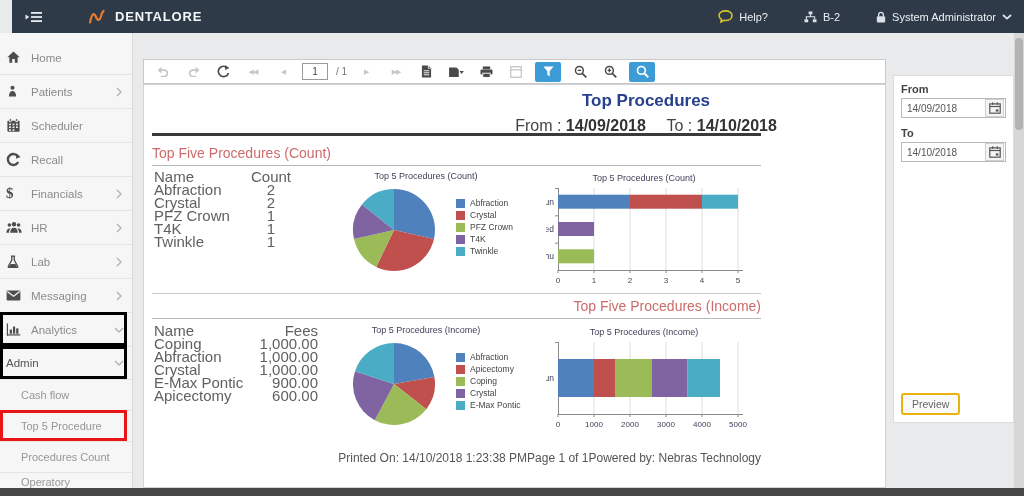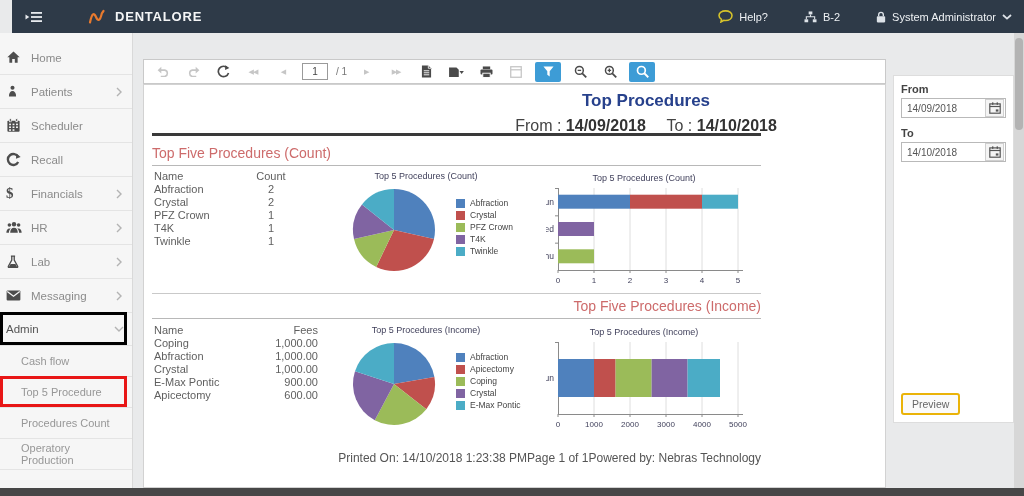--- a/index.html
+++ b/index.html
@@ -47,21 +47,21 @@
   .rep-title{position:absolute;top:6px;left:352px;width:300px;text-align:center;
     font-size:17px;font-weight:bold;color:var(--title-blue,#27418c);}
   .rep-dates{position:absolute;top:32px;left:352px;width:300px;text-align:center;font-size:16px;color:#444;}
   .rep-dates b{color:#333;}
   .rep-dates .gap{display:inline-block;width:12px;}
   .rep-rule{position:absolute;top:48px;left:8px;width:609px;height:3px;background:#3a3a3a;}
   .sec-line{position:absolute;top:208px;left:8px;width:609px;height:1px;background:#c9c9c9;}
   .sec-head{position:absolute;left:8px;width:609px;font-size:14px;color:var(--section-red,#cd6b6b);
     padding-bottom:4px;border-bottom:1px solid #b8b8b8;}
   .sec-head.s1{top:60px;}.sec-head.s2{top:213px;text-align:right;}
-  .rtable{position:absolute;left:10px;font-size:11px;color:#5f5f5f;}
+  .rtable{position:absolute;left:10px;font-size:15px;color:#5f5f5f;}
   .rtable .trow{display:flex;height:13px;line-height:13px;}
   .t1{top:85px;width:138px;}.t2{top:239px;width:164px;}
   .rtable .tn{flex:1;text-align:left;}
   .t1 .tv{width:42px;text-align:center;}
   .t2 .tv{width:64px;text-align:right;}
   .ctitle{font-size:9px;color:#3f3f5a;height:12px;}
   .pie-block{position:absolute;width:200px;text-align:center;}
   .p1{top:86px;left:182px;}.p2{top:240px;left:182px;}
   .pie-block svg{display:block;margin:5px 0 0 26px;}
   .legend{position:absolute;left:312px;font-size:8.5px;color:#444;}
@@ -251,20 +251,38 @@
             <rect x="0.5" y="0.5" width="15" height="11" rx="1.2" fill="currentColor"></rect>
             <path d="M1.2 1.6 L8 6.8 L14.8 1.6" fill="none" stroke="#f6f6f6" stroke-width="1.4"></path>
           </svg>
         </span>
         <span class="slabel">Messaging</span>
         <span class="schev">
           <svg viewBox="0 0 6 10" width="6" height="10">
             <path d="M1 1 L5 5 L1 9" fill="none" stroke="currentColor" stroke-width="1.4"></path>
           </svg>
         </span>
+      </div>
+      <div class="side-item">
+        <span class="sicon">
+          <svg viewBox="0 0 16 14" width="15" height="13">
+            <rect x="0.8" y="0.5" width="1.3" height="13" fill="currentColor"></rect>
+            <rect x="0.8" y="12.2" width="14.5" height="1.3" fill="currentColor"></rect>
+            <rect x="3.9" y="7" width="2.4" height="4.6" fill="currentColor"></rect>
+            <rect x="7.4" y="3.8" width="2.4" height="7.8" fill="currentColor"></rect>
+            <rect x="10.9" y="5.8" width="2.4" height="5.8" fill="currentColor"></rect>
+          </svg>
+        </span>
+        <span class="slabel">Analytics</span>
+        <span class="schev down">
+          <svg viewBox="0 0 6 10" width="6" height="10">
+            <path d="M1 1 L5 5 L1 9" fill="none" stroke="currentColor" stroke-width="1.4"></path>
+          </svg>
+        </span>
+        <div class="annot" style="border: 3px solid rgb(0, 0, 0);"></div>
       </div>
       <div class="side-item hdr">
         <span class="slabel">Admin</span>
         <span class="schev down">
           <svg viewBox="0 0 6 10" width="6" height="10">
             <path d="M1 1 L5 5 L1 9" fill="none" stroke="currentColor" stroke-width="1.4"></path>
           </svg>
         </span>
         <div class="annot" style="border: 3px solid rgb(0, 0, 0);"></div>
       </div>

